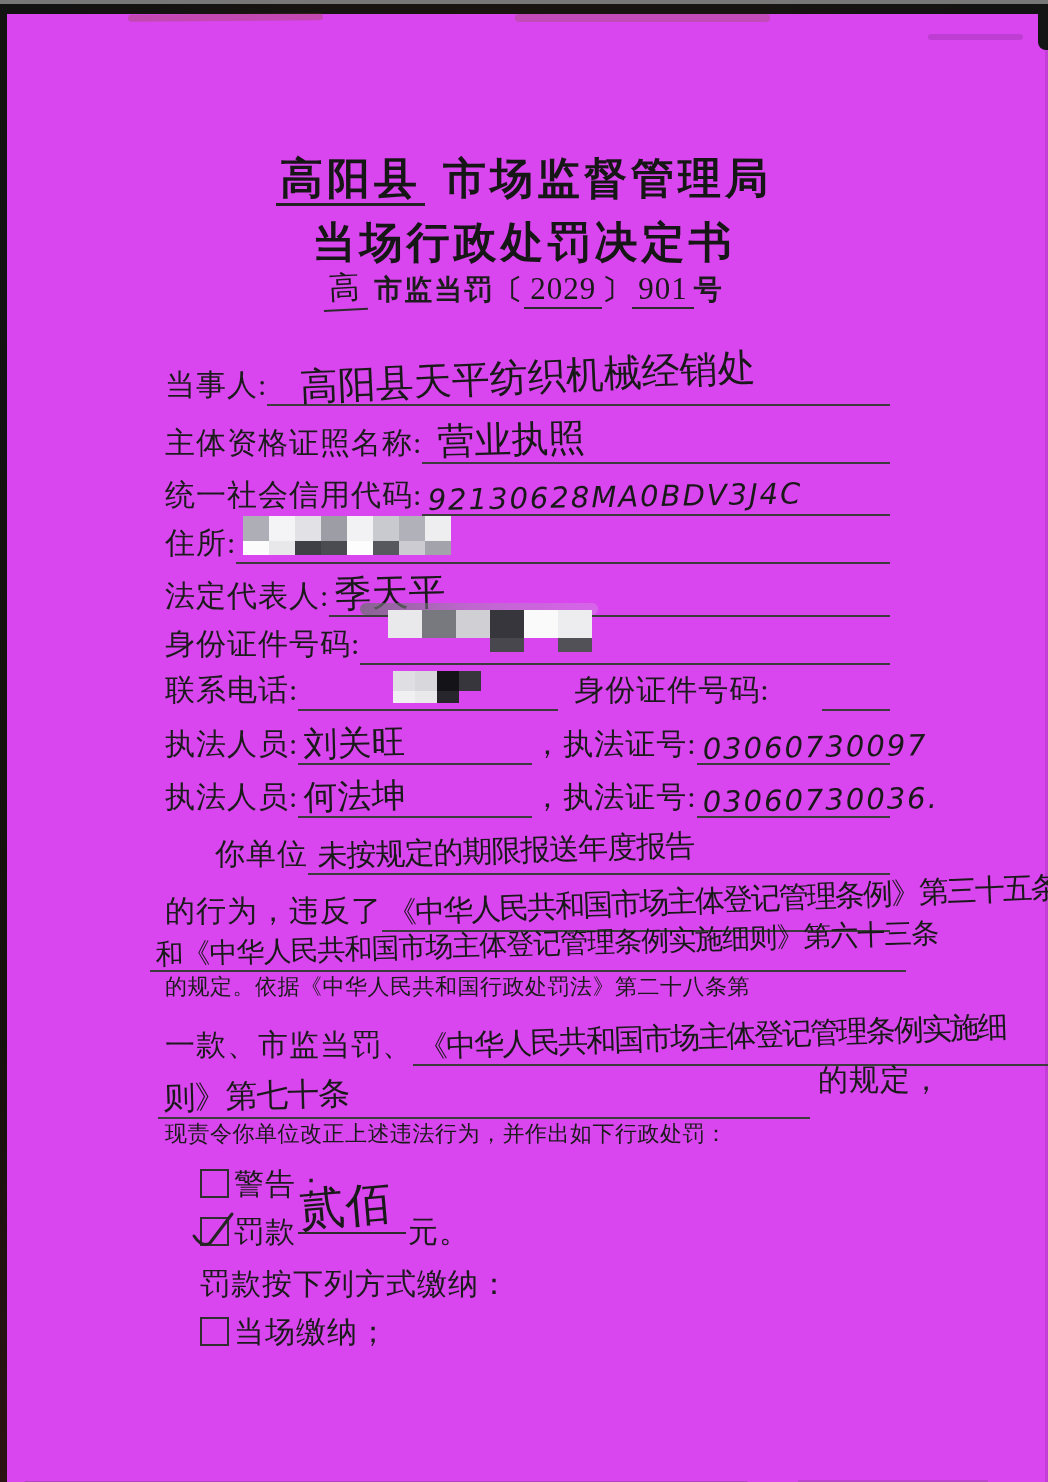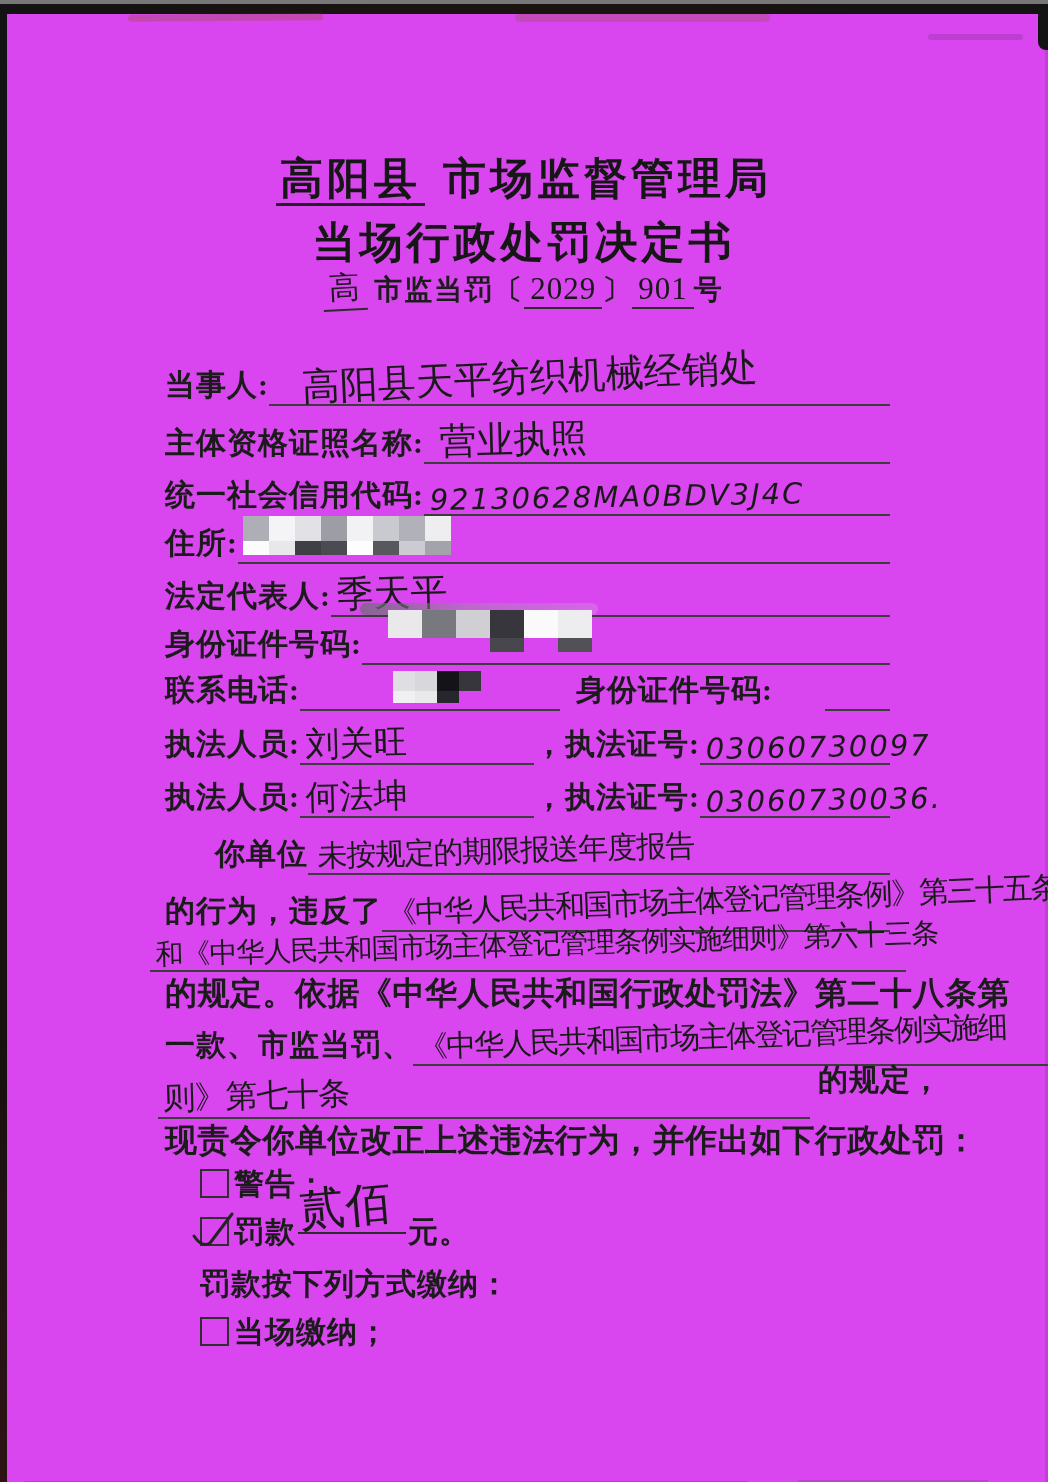--- a/index.html
+++ b/index.html
@@ -24,34 +24,34 @@
   .mosaic{position:absolute;display:block;}
   .mosaic .mrow{display:flex;}
   .mosaic .mcell{display:block;}
   
   .t1,.t2{position:absolute;left:0;width:100%;text-align:center;font-size:43px;font-weight:700;letter-spacing:4px;color:#161616;}
   .t1{top:146px;}
   .t2{top:210px;}
   .t1 .u-head{border-bottom:3px solid #222;padding:0 4px 1px;}
   .t1 .gap{display:inline-block;width:18px;}
   .docnum{position:absolute;top:264px;left:0;width:100%;text-align:center;font-size:28px;font-weight:700;letter-spacing:2px;}
-  .lbl{font-weight:700;font-size:30px;letter-spacing:1px;white-space:nowrap;color:#1b1b1b;}
+  .lbl{font-weight:400;font-size:30px;letter-spacing:1px;white-space:nowrap;color:#1b1b1b;}
   .row{position:absolute;left:165px;right:158px;height:50px;display:flex;align-items:flex-end;}
   .fill{flex:1;border-bottom:2px solid #3c3c3c;position:relative;display:flex;align-items:flex-end;padding:0 6px;min-width:0;}
   .fill.nogrow{flex:0 0 auto;}
   
   .hw{font-weight:400;color:#191919;white-space:nowrap;display:inline-block;transform-origin:left bottom;}
   .hw-cjk{font-size:34px;transform:rotate(-1.5deg);position:relative;top:5px;}
   .hw-big{font-size:38px;transform:rotate(-2.5deg);top:9px;}
   .hw-latin{font-family:"DejaVu Sans",sans-serif;font-style:italic;font-size:29px;letter-spacing:2px;transform:rotate(-1deg);position:relative;top:3px;}
   .hw-line{font-size:30px;letter-spacing:-1px;transform:rotate(-1.6deg);position:relative;top:4px;}
   .docnum .hw{font-size:31px;font-weight:400;border-bottom:2px solid #2c2c2c;padding:0 6px 0;letter-spacing:1px;}
   .docnum .hw-gao{transform:rotate(-3deg);display:inline-block;margin-right:6px;}
   
-  .ptext{position:absolute;left:165px;font-size:32px;font-weight:700;letter-spacing:.5px;white-space:nowrap;color:#1b1b1b;}
+  .ptext{position:absolute;left:165px;font-size:22px;font-weight:400;letter-spacing:.5px;white-space:nowrap;color:#1b1b1b;}
   
   .chk-row{position:absolute;left:200px;display:flex;align-items:center;}
   .cbx{position:relative;display:inline-block;width:25px;height:25px;border:2.5px solid #2f2f2f;margin:0 5px 3px 0;flex:0 0 auto;}
   .cbx svg{position:absolute;left:-10px;top:-9px;overflow:visible;display:none;}
   .cbx.checked svg{display:block;}
   .amount-fill{display:inline-block;width:108px;border-bottom:2.5px solid #2c2c2c;position:relative;margin:0 2px;}
   .hw-amount{position:absolute;left:4px;bottom:-10px;font-size:46px;transform:rotate(-5deg);transform-origin:left bottom;}
 </style>
 </head>
 <body>

